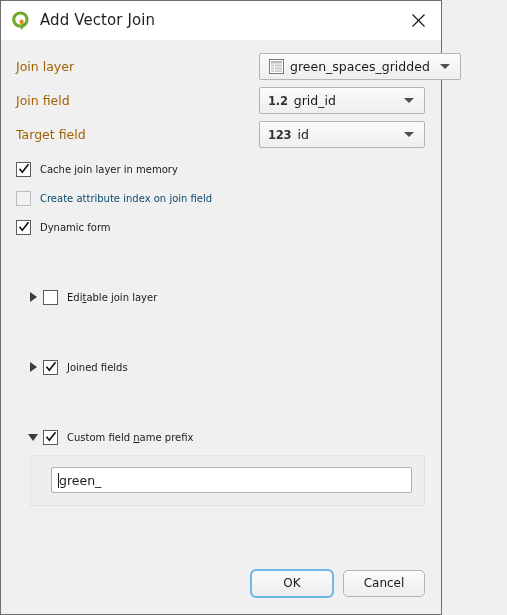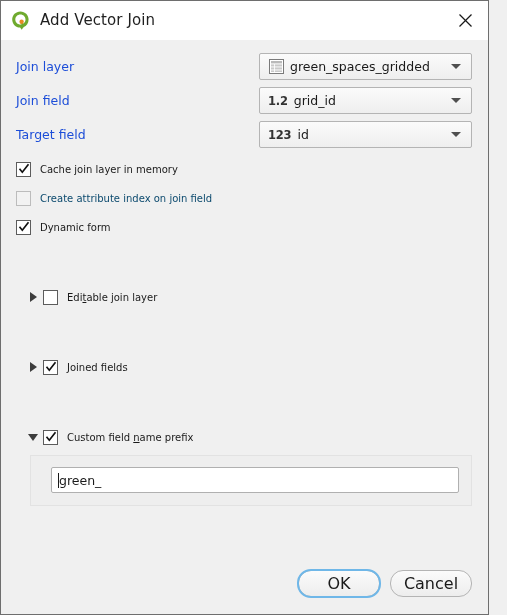--- a/index.html
+++ b/index.html
@@ -11,21 +11,21 @@
     height: 615px;
     background: #f0f0f0;
     font-family: "DejaVu Sans", "Liberation Sans", sans-serif;
     font-size: 12.5px;
     color: #1a1a1a;
     overflow: hidden;
   }
 
   .dialog {
     position: relative;
-    width: 489px;
+    width: 442px;
     height: 615px;
     box-sizing: border-box;
     border: 1px solid #6e6e6e;
     background: #f0f0f0;
     display: flex;
     flex-direction: column;
   }
 
   
   .titlebar {
@@ -73,21 +73,21 @@
   .field-row {
     display: flex;
     align-items: center;
     height: 27px;
     margin-bottom: 7px;
   }
   .field-label {
     width: 243px;
     flex: 0 0 auto;
     font-size: 12.5px;
-    color: #1d4ed8;
+    color: #a16207;
   }
   .combo {
     flex: 1 1 auto;
     height: 27px;
     box-sizing: border-box;
     border: 1px solid #b4b4b4;
     border-radius: 2px;
     background: linear-gradient(#fbfbfb, #eeeeee);
     display: flex;
     align-items: center;
@@ -227,23 +227,23 @@
     align-items: center;
     justify-content: flex-end;
     padding: 0 16px 6px 0;
     box-sizing: border-box;
   }
   .btn {
     height: 27px;
     min-width: 82px;
     box-sizing: border-box;
     border: 1px solid #b4b4b4;
-    border-radius: 13px;
+    border-radius: 5px;
     background: linear-gradient(#fbfbfb, #ededed);
-    font-size: 16px;
+    font-size: 12px;
     color: #1a1a1a;
     display: flex;
     align-items: center;
     justify-content: center;
     margin-left: 10px;
     font-family: "DejaVu Sans", "Liberation Sans", sans-serif;
   }
   .btn.default {
     outline: 2px solid #6fb7e8;
     outline-offset: -1px;

